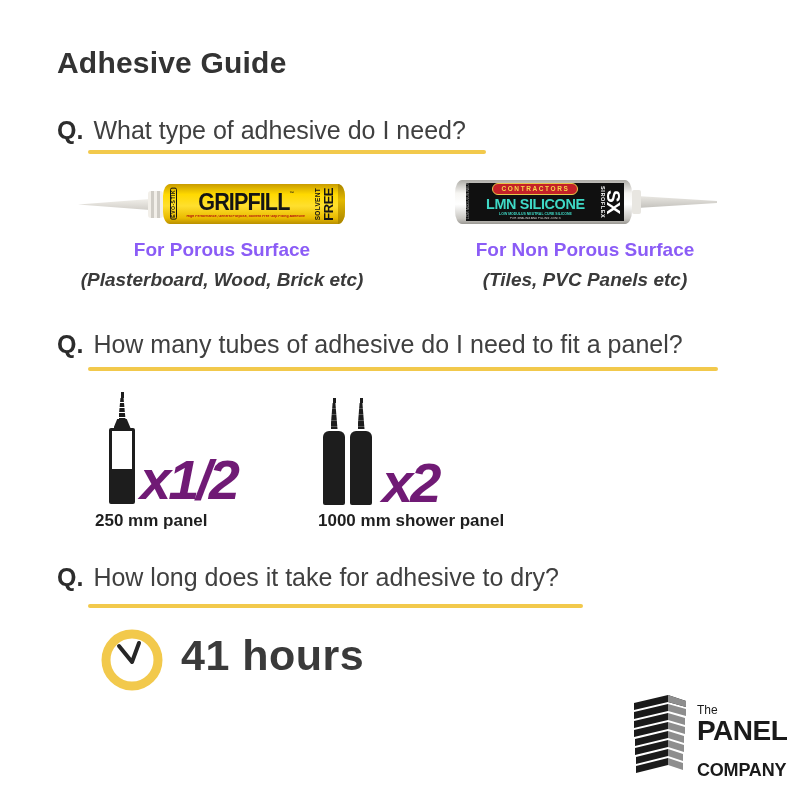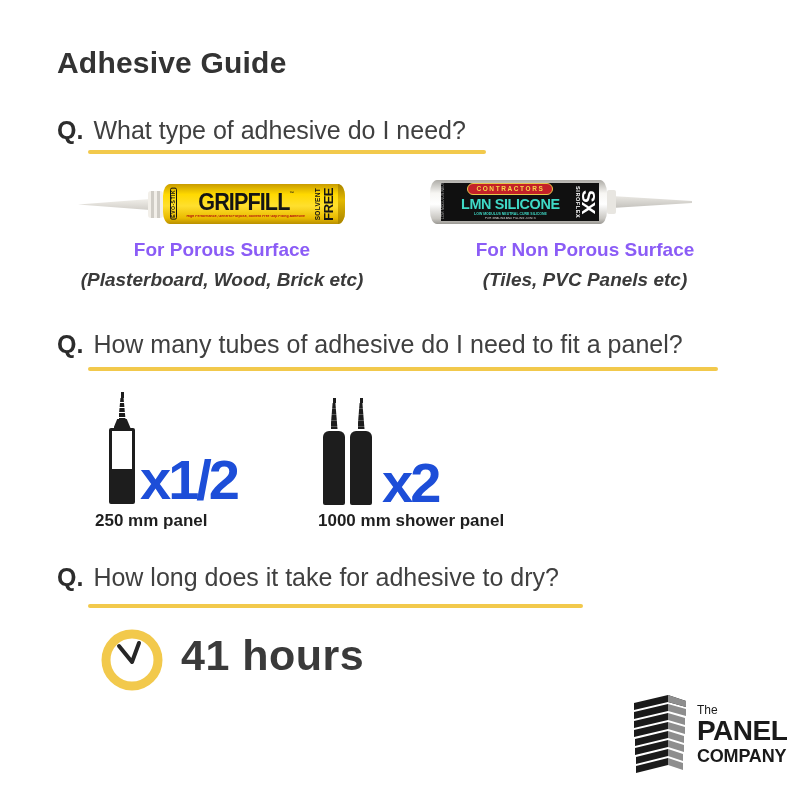--- a/index.html
+++ b/index.html
@@ -37,21 +37,21 @@
   .gf-center{flex:1;text-align:center;line-height:1;margin-top:2px;}
   .gf-name{font-size:24px;font-weight:900;letter-spacing:-1px;color:#141414;transform:scaleX(.9);display:inline-block;line-height:.9;}
   .gf-tm{font-size:5px;font-weight:700;vertical-align:top;color:#141414;}
   .gf-fine{font-size:3.5px;font-weight:700;color:#b40f0f;white-space:nowrap;overflow:hidden;margin-top:2px;}
   .gf-side{display:flex;align-items:center;gap:1px;margin-right:10px;}
   .gf-solvent,.gf-free{writing-mode:vertical-rl;transform:rotate(180deg);font-weight:900;color:#141414;line-height:1;}
   .gf-solvent{font-size:6.5px;letter-spacing:.3px;}
   .gf-free{font-size:13px;letter-spacing:-.5px;}
 
   
-  .lmn{position:absolute;left:430px;top:180px;width:262px;height:44px;}
+  .lmn{position:absolute;left:455px;top:180px;width:262px;height:44px;}
   .lmn-body{position:absolute;left:0;top:0;width:177px;height:44px;border-radius:7px/13px;
     background:linear-gradient(to bottom,#aeaca7,#f7f6f3 30%,#ffffff 55%,#c8c6c1 88%,#9a9893);
     overflow:hidden;}
   .lmn-label{position:absolute;left:11px;top:3px;width:158px;height:38px;background:#101010;
     display:flex;align-items:stretch;overflow:hidden;}
   .lmn-leftcol{writing-mode:vertical-rl;transform:rotate(180deg);font-size:3.5px;color:#bdbdbd;
     padding:2px 1px;line-height:1;white-space:nowrap;overflow:hidden;}
   .lmn-center{flex:1;display:flex;flex-direction:column;align-items:center;justify-content:center;gap:1px;overflow:hidden;}
   .lmn-badge{background:#C42128;color:#F6D94A;border:1px solid #e8c84a;border-radius:8px;
     font-size:6.5px;font-weight:800;letter-spacing:1.6px;padding:1px 8px;line-height:1.2;white-space:nowrap;}
@@ -74,21 +74,21 @@
 
   
   .qty-left-icon{position:absolute;left:106px;top:392px;width:32px;}
   .th-tip{width:3px;height:6px;background:#1d1d1d;margin:0 auto;}
   .th-rod{width:7px;height:21px;margin:0 auto;
     background:repeating-linear-gradient(180deg,#1d1d1d 0 4px,#ffffff 4px 5px);
     clip-path:polygon(28% 0,72% 0,100% 100%,0 100%);}
   .th-shoulder{width:17px;height:9px;margin:0 auto;background:#1d1d1d;clip-path:polygon(22% 0,78% 0,100% 100%,0 100%);}
   .th-body{width:20px;height:70px;margin:0 auto;border:3px solid #1d1d1d;border-radius:2px;position:relative;background:#fff;}
   .th-fill{position:absolute;left:0;right:0;bottom:0;height:46%;background:#1d1d1d;}
-  .mult{position:absolute;font-size:56px;font-weight:900;color:#1d4ed8;letter-spacing:-3px;line-height:1;}
+  .mult{position:absolute;font-size:56px;font-weight:900;color:#701a75;letter-spacing:-3px;line-height:1;font-style:italic;}
   .mult1{left:140px;top:452px;}
   .mult2{left:382px;top:455px;}
   .qty-caption{position:absolute;top:511px;font-size:17px;font-weight:700;color:#1f1f1f;text-align:left;white-space:nowrap;}
   .cap1{left:95px;width:160px;}
   .cap2{left:318px;width:225px;}
   .qty-right-icon{position:absolute;left:323px;top:398px;display:flex;gap:5px;}
   .tube-full{width:22px;display:flex;flex-direction:column;align-items:center;}
   .tf-tip{width:3px;height:5px;background:#1d1d1d;}
   .tf-rod{width:7px;height:26px;background:repeating-linear-gradient(180deg,#1d1d1d 0 5px,#555 5px 6px);
     clip-path:polygon(30% 0,70% 0,100% 100%,0 100%);}
@@ -97,21 +97,21 @@
   
   .clock{position:absolute;left:101px;top:629px;width:62px;height:62px;}
   .answer{position:absolute;left:181px;top:631px;font-size:43px;font-weight:700;color:#3a3a3a;letter-spacing:.5px;}
 
   
   .logo{position:absolute;left:628px;top:692px;display:flex;align-items:flex-start;}
   .logo-building{width:64px;height:84px;}
   .logo-text{margin-left:5px;margin-top:12px;line-height:1;color:#1a1a1a;}
   .logo-the{font-size:12px;font-weight:400;}
   .logo-panel{font-size:28px;font-weight:800;letter-spacing:-.5px;margin-top:1px;}
-  .logo-company{font-size:18px;font-weight:800;letter-spacing:-.2px;margin-top:2px;}
+  .logo-company{font-size:18px;font-weight:800;letter-spacing:-.2px;margin-top:16px;}
 </style>
 </head>
 <body>
 
 <div class="canvas">
 
   <div class="page-title">Adhesive Guide</div>
 
   <div class="q-row q1">
     <span class="q-prefix">Q.</span>

